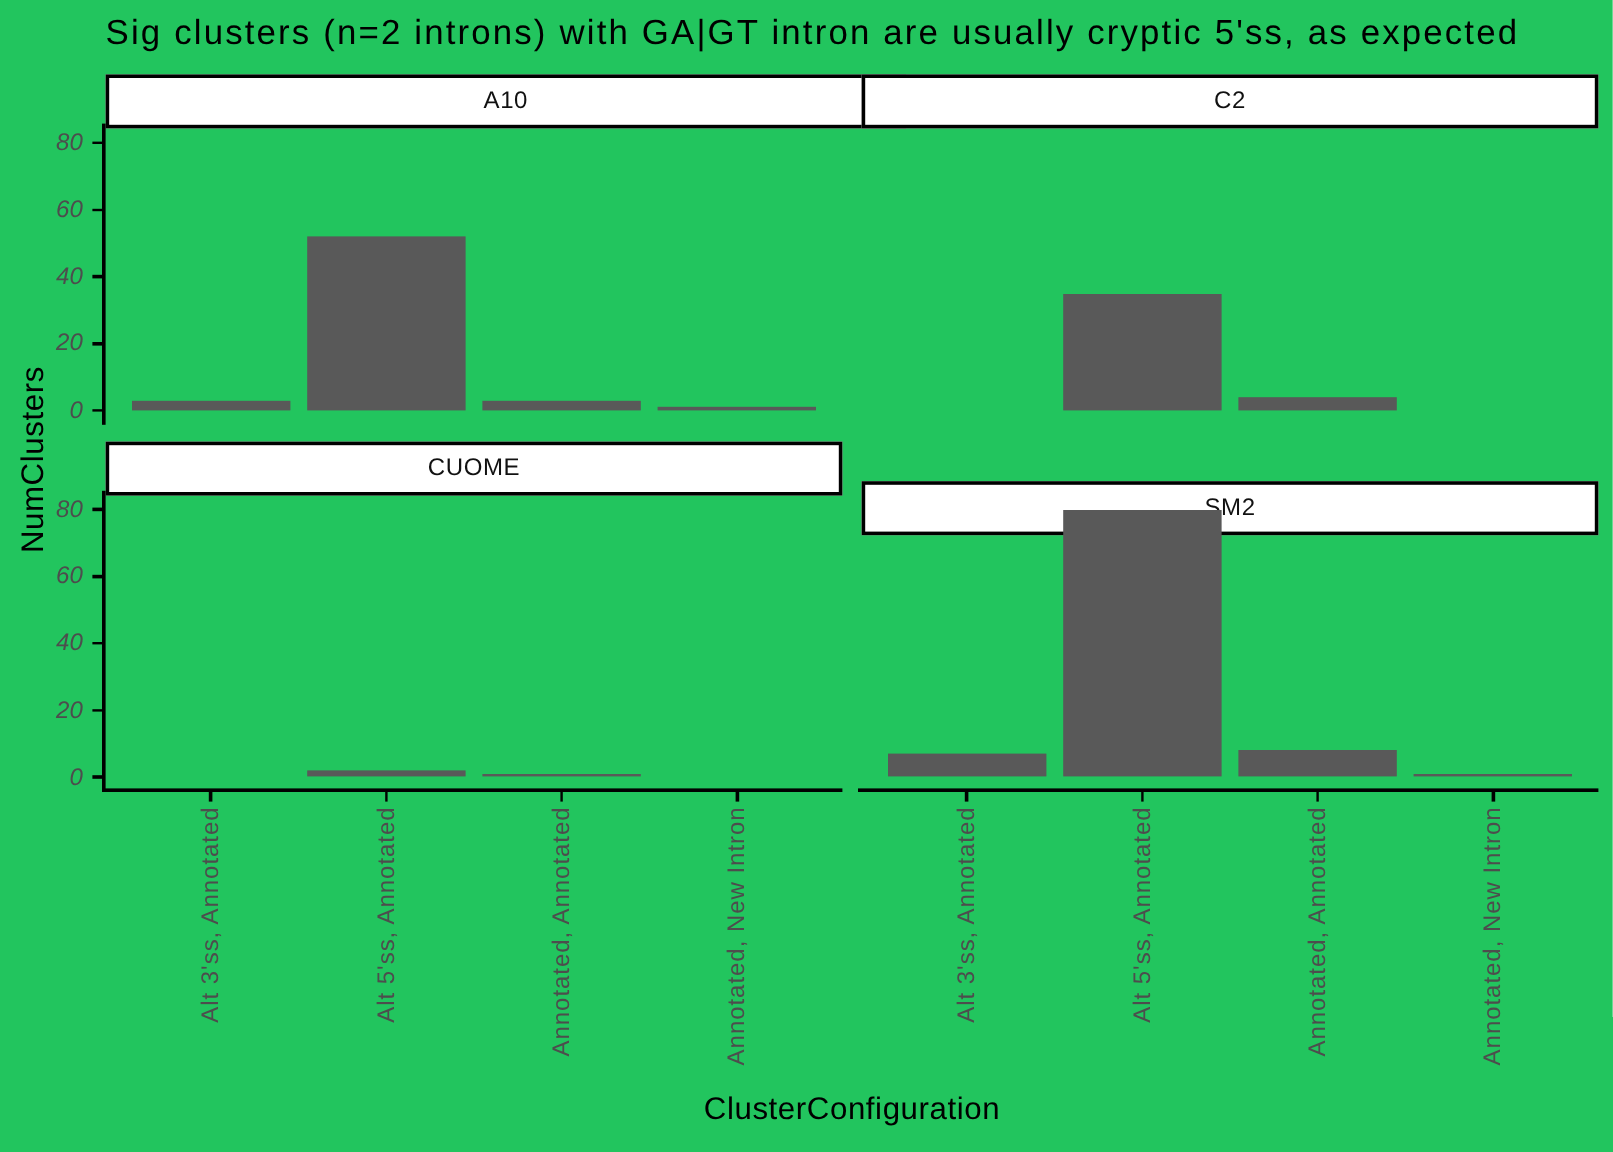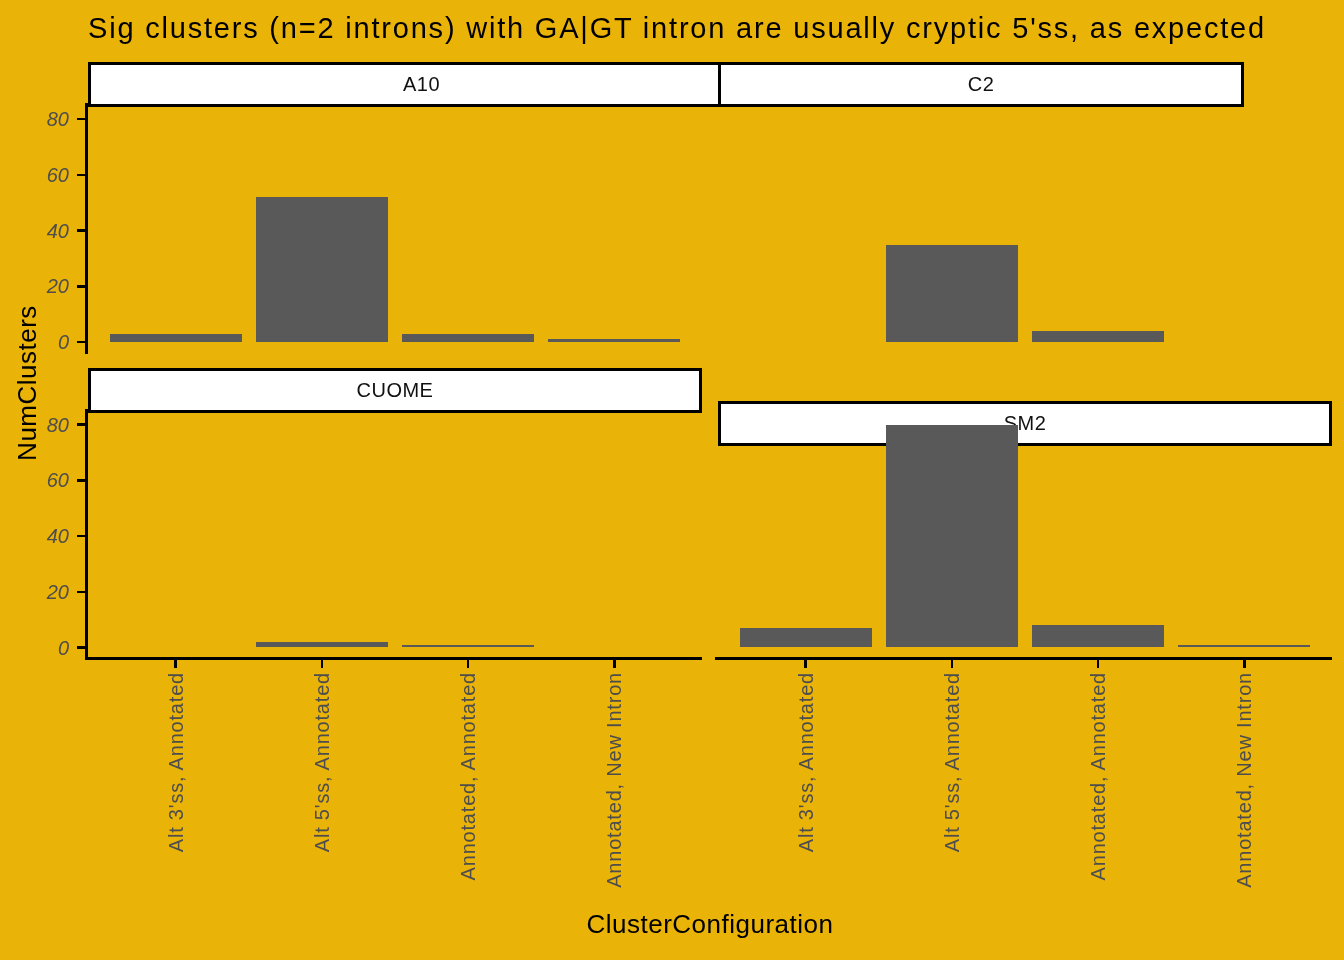--- a/index.html
+++ b/index.html
@@ -1,17 +1,17 @@
 <!DOCTYPE html>
 <html><head>
 <meta charset="utf-8">
 <style>
   html,body{margin:0;padding:0;background:#fff;}
   #chart{
-    position:relative;width:1344px;height:960px;background:#eab308;
+    position:relative;width:1344px;height:960px;background:#22c55e;
     font-family:"Liberation Sans", sans-serif;overflow:hidden;
   }
   .title{
     position:absolute;left:88px;top:12px;right:0;
     font-size:29px;letter-spacing:1.8px;color:#000;
     white-space:nowrap;overflow:hidden;
   }
   .strip{
     position:absolute;height:45px;box-sizing:border-box;
     border:3px solid #000;background:#fff;
@@ -55,21 +55,21 @@
     <div class="tick" style="left: 77px; top: 340.75px; width: 8px; height: 2.5px;"></div>
     <div class="ytick-label" style="left: 25px; top: 330px; width: 44px;">0</div>
     <div class="tick" style="left: 77px; top: 285.05px; width: 8px; height: 2.5px;"></div>
     <div class="ytick-label" style="left: 25px; top: 274.3px; width: 44px;">20</div>
     <div class="tick" style="left: 77px; top: 229.35px; width: 8px; height: 2.5px;"></div>
     <div class="ytick-label" style="left: 25px; top: 218.6px; width: 44px;">40</div>
     <div class="tick" style="left: 77px; top: 173.65px; width: 8px; height: 2.5px;"></div>
     <div class="ytick-label" style="left: 25px; top: 162.9px; width: 44px;">60</div>
     <div class="tick" style="left: 77px; top: 117.95px; width: 8px; height: 2.5px;"></div>
     <div class="ytick-label" style="left: 25px; top: 107.2px; width: 44px;">80</div>
-    <div class="strip" style="left: 718px; top: 62px; width: 526px;">
+    <div class="strip" style="left: 718px; top: 62px; width: 614px;">
       <span>C2</span>
     </div>
     <div class="bar" style="left: 886.105px; top: 244.525px; width: 131.6px; height: 97.475px; background: rgb(89, 89, 89);"></div>
     <div class="bar" style="left: 1032.3px; top: 330.86px; width: 131.6px; height: 11.14px; background: rgb(89, 89, 89);"></div>
     <div class="strip" style="left: 88px; top: 368px; width: 614px;">
       <span>CUOME</span>
     </div>
     <div class="bar" style="left: 256.105px; top: 641.93px; width: 131.6px; height: 5.57px; background: rgb(89, 89, 89);"></div>
     <div class="bar" style="left: 402.295px; top: 644.715px; width: 131.6px; height: 2.785px; background: rgb(89, 89, 89);"></div>
     <div class="axis" style="left: 85px; top: 409px; width: 3px; height: 250.5px;"></div>

